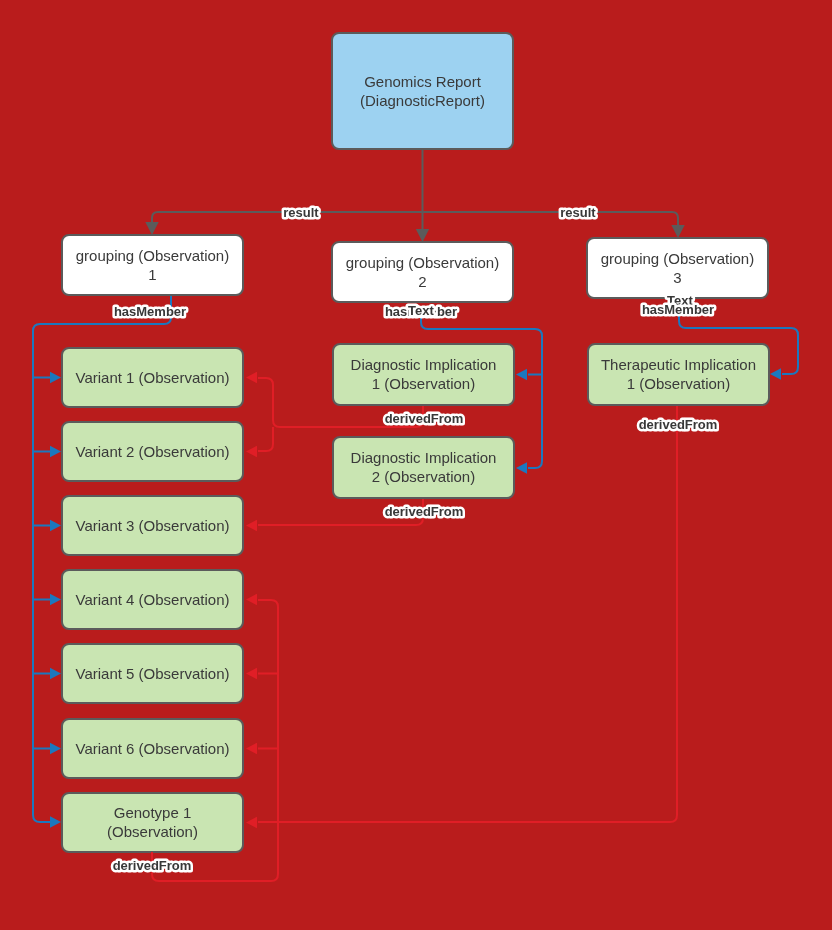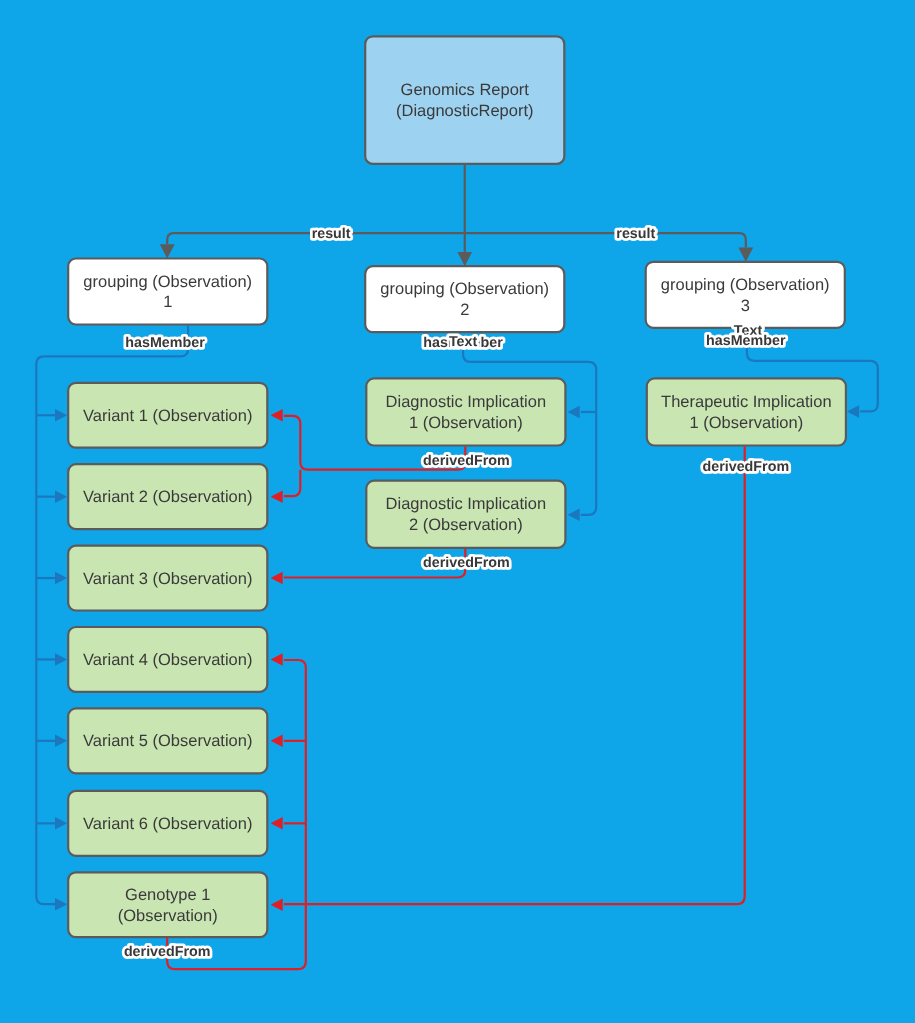--- a/index.html
+++ b/index.html
@@ -1,16 +1,16 @@
 <!DOCTYPE html>
 <html><head>
 <meta charset="utf-8">
 <style>
   html,body{margin:0;padding:0;background:#ffffff;}
-  .canvas{position:relative;width:832px;height:930px;background:#0ea5e9;overflow:hidden;
+  .canvas{position:relative;width:832px;height:930px;background:#b91c1c;overflow:hidden;
           font-family:"Liberation Sans",sans-serif;}
   svg{position:absolute;left:0;top:0;}
   .edge{fill:none;stroke-width:2px;}
   .node-rect{stroke:#5b5b5b;stroke-width:2px;}
   .node-label{font:15px "Liberation Sans",sans-serif;fill:#3a3a3a;text-anchor:middle;}
   .edge-label{font:bold 13px "Liberation Sans",sans-serif;fill:#383838;text-anchor:middle;
               paint-order:stroke;stroke:#ffffff;stroke-width:5px;stroke-linejoin:round;}
 </style>
 </head>
 <body>

